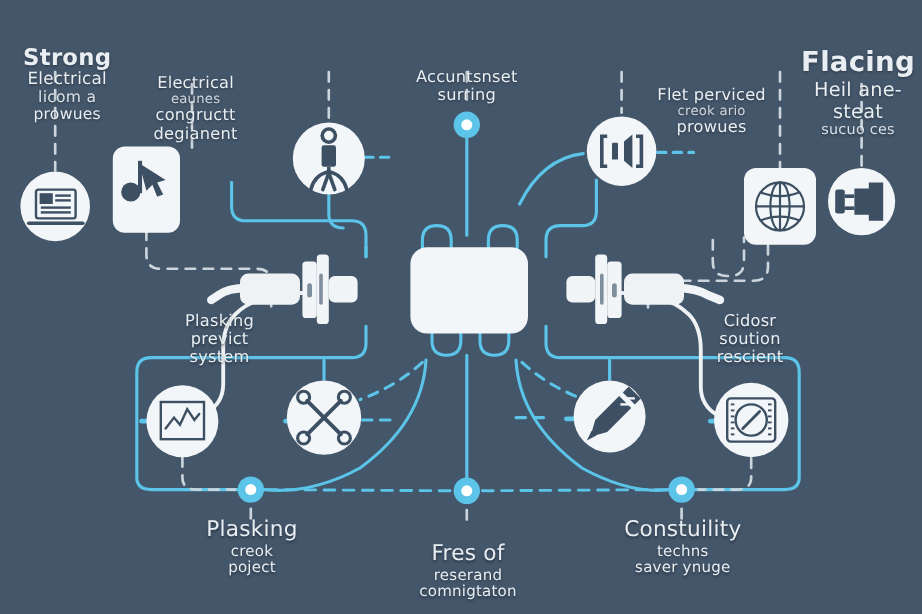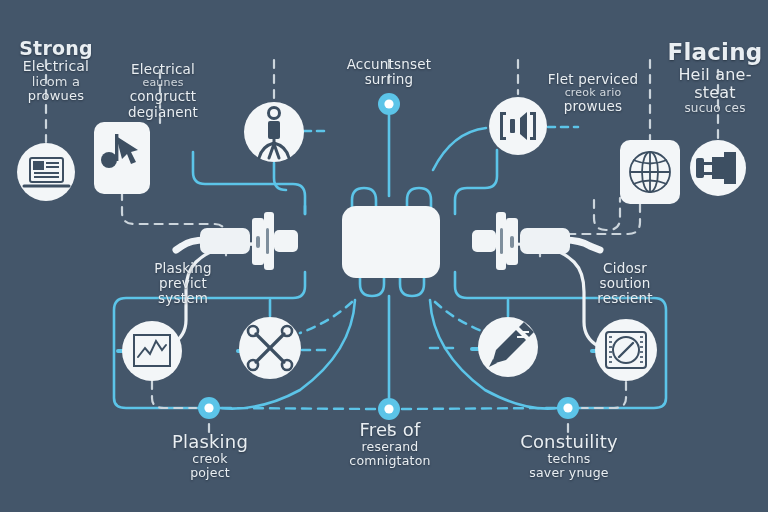--- a/index.html
+++ b/index.html
@@ -331,21 +331,21 @@
     <span class="l2">soution</span>
     <span class="l3">rescient</span>
   </div>
 
   <div class="label lbl-sm" style="left:158px;top:432px;width:104px;">
     <span class="l1">Plasking</span>
     <span class="l2">creok</span>
     <span class="l3">poject</span>
   </div>
 
-  <div class="label lbl-sm" style="left:324px;top:420px;width:132px;">
+  <div class="label lbl-sm" style="left:324px;top:452px;width:132px;">
     <span class="l1">Fres of</span>
     <span class="l2">reserand</span>
     <span class="l3">comnigtaton</span>
   </div>
 
   <div class="label lbl-sm" style="left:508px;top:432px;width:122px;">
     <span class="l1">Constuility</span>
     <span class="l2">techns</span>
     <span class="l3">saver ynuge</span>
   </div>

